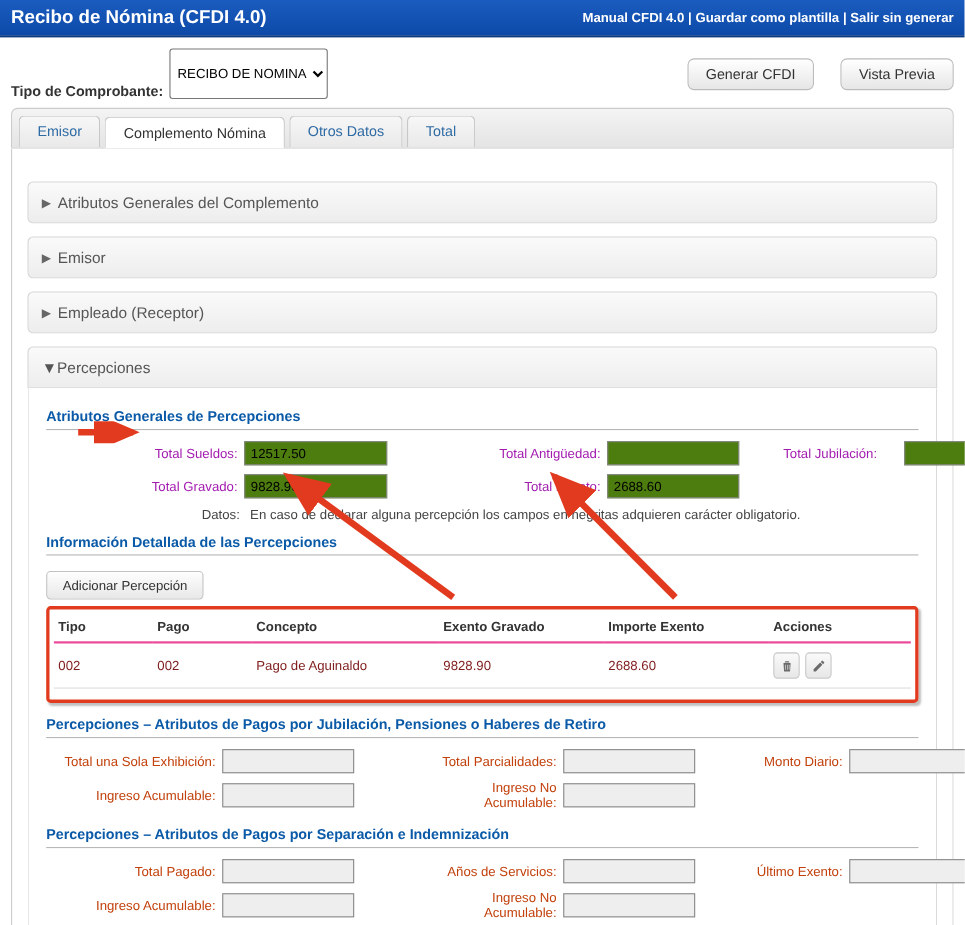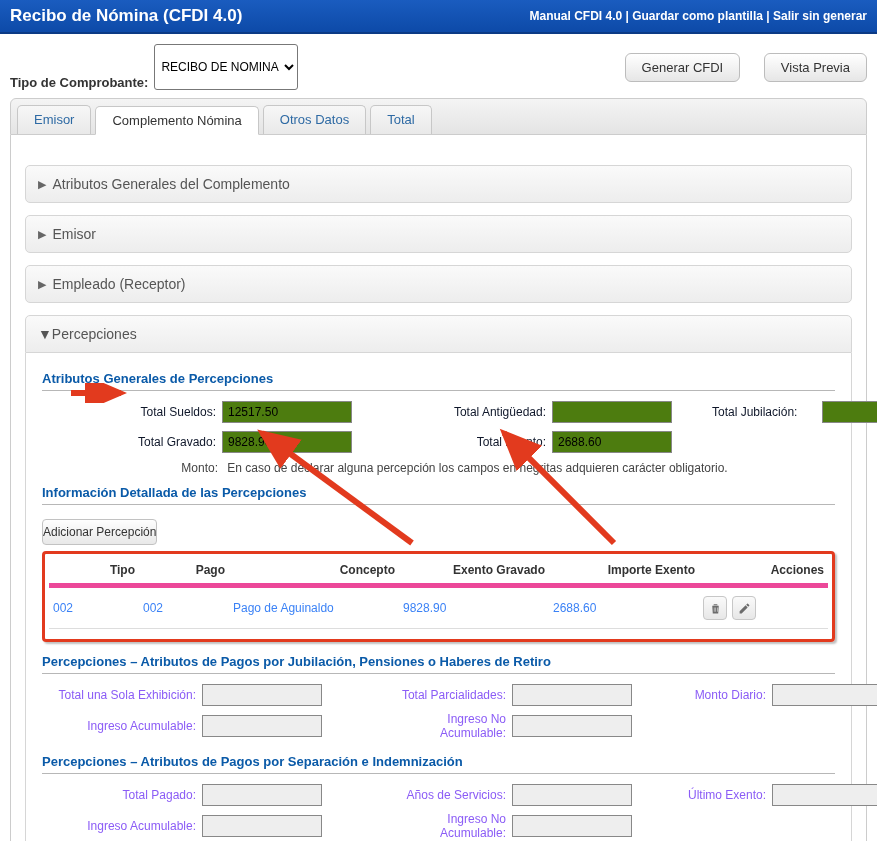--- a/index.html
+++ b/index.html
@@ -123,66 +123,66 @@
     border-top: 1px solid #b7b7b7;
     margin: 2px 0 10px;
   }
   .fieldrow {
     display: grid;
     grid-template-columns: 180px 130px 60px 140px 120px 40px 110px 110px;
     align-items: center;
     margin-bottom: 8px;
     font-size: 12px;
   }
-  .fieldrow .lbl { text-align: right; padding-right: 6px; color:#0f172a;}
+  .fieldrow .lbl { text-align: right; padding-right: 6px; color:#a21caf;}
   .fieldrow input {
     border: 1px solid #888;
     background: #4d7c0f;
     padding: 3px 5px;
     font-size: 12px;
     width: 100%;
   }
   .nota {
     font-size: 12px;
     margin: 4px 0 10px 0;
   }
   .nota .nlabel { display:inline-block; width:182px; text-align:right; padding-right:6px;}
   .add-btn {
     border: 1px solid #c2c2c2;
     background: linear-gradient(#fefefe,#e8e8e8);
     border-radius: 4px;
-    padding: 5px 0;
+    padding: 5px 14px;
     font-size: 12px;
     color:#333;
     cursor:pointer;
     margin: 4px 0 6px;
   }
   .tablebox {
     border: 3px solid #e23a1e;
     border-radius: 4px;
     padding: 3px 4px 10px;
     box-shadow: 2px 2px 2px rgba(0,0,0,.25);
     margin-bottom: 12px;
   }
   table.dt {
     width: 100%;
     border-collapse: collapse;
     font-size: 12px;
   }
   table.dt th {
-    text-align: right;
+    text-align: left;
     font-weight: bold;
     padding: 6px 4px;
-    border-bottom: 5px solid #ec4899;
+    border-bottom: 2px solid #ec4899;
     color:#333;
   }
   table.dt td {
     padding: 8px 4px;
     border-bottom: 1px solid #ddd;
-    color:#3b82f6;
+    color:#7f1d1d;
   }
   .iconbtn {
     width: 24px;
     height: 24px;
     border: 1px solid #c7c7c7;
     border-radius: 4px;
     background: linear-gradient(#fafafa,#e7e7e7);
     display: inline-flex;
     align-items: center;
     justify-content: center;
@@ -190,21 +190,21 @@
     margin-right: 2px;
   }
   .iconbtn svg { width: 13px; height: 13px; fill: #6b6b6b; }
   .grid3 {
     display: grid;
     grid-template-columns: 160px 120px 60px 130px 120px 40px 100px 110px;
     align-items: center;
     margin-bottom: 6px;
     font-size: 12px;
   }
-  .grid3 .lbl { text-align: right; padding-right: 6px; color:#8b5cf6;}
+  .grid3 .lbl { text-align: right; padding-right: 6px; color:#c2410c;}
   .grid3 input {
     border: 1px solid #888;
     background: #eee;
     padding: 3px 5px;
     font-size: 12px;
     width: 100%;
   }
   
   .arrow {
     position: absolute;
@@ -293,21 +293,21 @@
       <div></div>
       <div class="lbl">Total Exento:</div>
       <input value="2688.60" style="">
       <div></div>
         <div></div>
         <div></div>
     </div>
 
     
     <div class="nota">
-      <span class="nlabel">Monto:</span>
+      <span class="nlabel">Datos:</span>
       <span>En caso de declarar alguna percepción los campos en negritas adquieren carácter obligatorio.</span>
     </div>
 
     
     <div class="subheading">Información Detallada de las Percepciones</div>
     <hr class="sep">
 
     <button class="add-btn">Adicionar Percepción</button>
 
     

